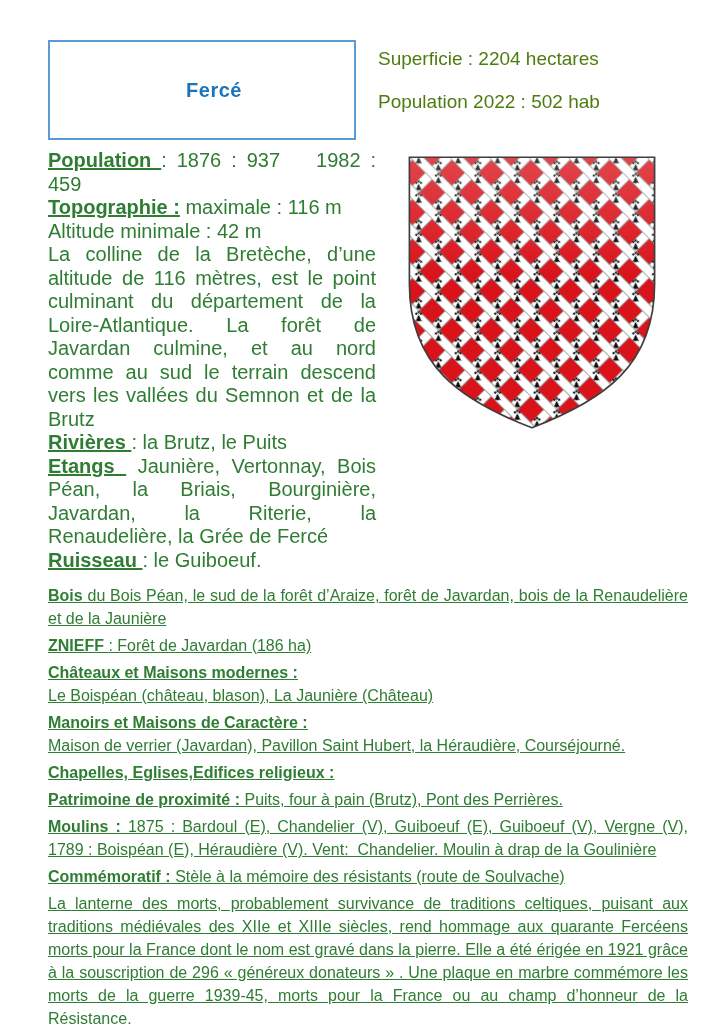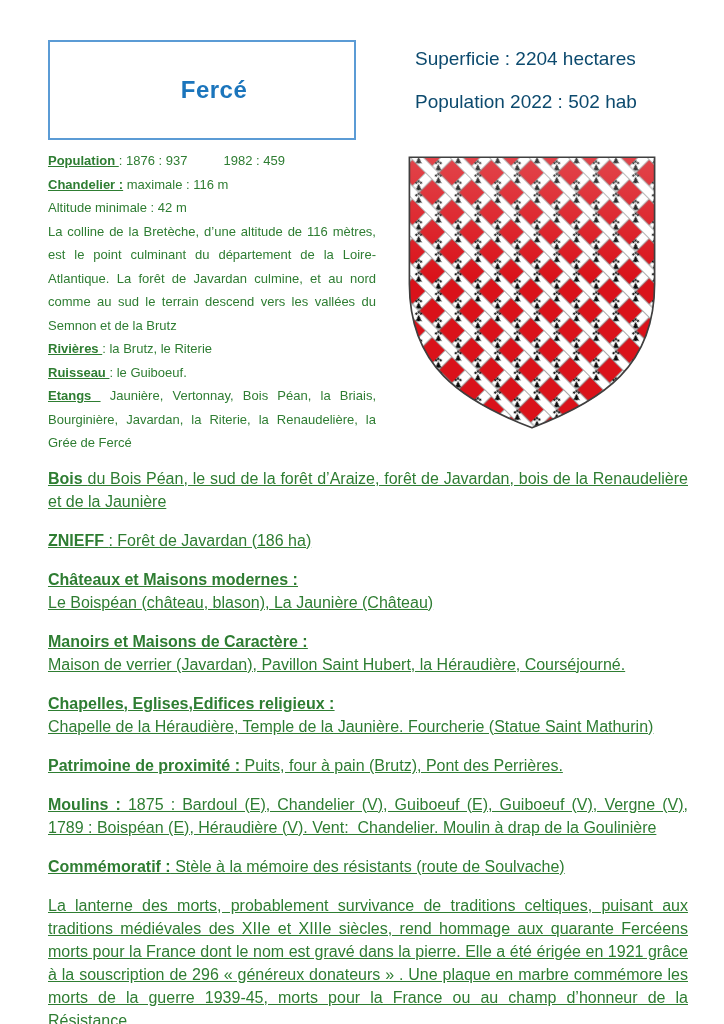--- a/index.html
+++ b/index.html
@@ -17,39 +17,39 @@
   
   .header { display: flex; align-items: flex-start; }
   .title-box {
     width: 308px; height: 100px;
     border: 2px solid #5b9bd5;
     display: flex; align-items: center; justify-content: center;
     box-sizing: border-box;
   }
   .title {
     color: #1b75bc;
-    font-size: 24px;
+    font-size: 20px;
     font-weight: bold;
     letter-spacing: 0.5px;
     margin-left: 24px;
   }
   .header-right {
-    margin-left: 59px;
+    margin-left: 22px;
     padding-top: 8px;
-    color: #0c4a6e;
+    color: #4d7c0f;
     font-size: 19px;
   }
   .header-right .line2 { margin-top: 21px; }
 
   
   .columns { display: flex; margin-top: 9px; }
   .left-col {
     width: 328px;
     color: #2e7d32;
-    font-size: 13px;
+    font-size: 20px;
     line-height: 23.5px;
     text-align: justify;
     hyphens: auto;
   }
   .left-col p { margin: 0; }
   .right-col {
     flex: 1;
     display: flex;
     justify-content: center;
     padding-top: 4px;
@@ -63,21 +63,21 @@
   
   .bottom {
     margin-top: 12px;
     color: #2e7d32;
     font-size: 16px;
     line-height: 23px;
     text-align: justify;
     hyphens: auto;
   }
   .bottom p { margin: 0; text-decoration: underline; }
-  .bottom p.sp { margin-top: 16px; }
+  .bottom p.sp { margin-top: 4px; }
 
   
   .shield-wrap { width: 254px; }
 </style>
 </head>
 <body>
 
 <div class="page">
 
   <div class="header">
@@ -86,26 +86,26 @@
     </div>
     <div class="header-right">
       <div class="line1">Superficie : 2204 hectares</div>
       <div class="line2">Population 2022 : 502 hab</div>
     </div>
   </div>
 
   <div class="columns">
     <div class="left-col">
       <p><span class="h">Population&nbsp;</span><span>: 1876 : 937</span><span class="popgap"></span><span>1982 : 459</span></p>
-      <p><span class="h">Chandelier :</span><span> maximale : 116 m</span></p>
+      <p><span class="h">Topographie :</span><span> maximale : 116 m</span></p>
       <p>Altitude minimale : 42 m</p>
       <p>La colline de la Bretèche, d’une altitude de 116 mètres, est le point culminant du département de la Loire-Atlantique. La forêt de Javardan culmine, et au nord comme au sud le terrain descend vers les vallées du Semnon et de la Brutz</p>
-      <p><span class="h">Rivières&nbsp;</span><span>: la Brutz, le Riterie</span></p>
+      <p><span class="h">Rivières&nbsp;</span><span>: la Brutz, le Puits</span></p>
+      <p><span class="h">Etangs&nbsp;</span><span>&nbsp;Jaunière, Vertonnay, Bois Péan, la Briais, Bourginière, Javardan, la Riterie, la Renaudelière, la Grée de Fercé</span></p>
       <p><span class="h">Ruisseau&nbsp;</span><span>: le Guiboeuf.</span></p>
-      <p><span class="h">Etangs&nbsp;</span><span>&nbsp;Jaunière, Vertonnay, Bois Péan, la Briais, Bourginière, Javardan, la Riterie, la Renaudelière, la Grée de Fercé</span></p>
     </div>
 
     <div class="right-col">
       <div class="shield-wrap">
         
         <svg viewBox="0 0 600 660" width="254" height="279" role="img">
           <defs>
             <g id="ermine" fill="#0a0a0a">
               <circle cx="-5.5" cy="-8" r="2.8"></circle>
               <circle cx="0" cy="-11.5" r="2.8"></circle>
@@ -145,21 +145,20 @@
   </div>
 
   <div class="bottom">
     <p><span class="h">Bois&nbsp;</span><span>du Bois Péan, le sud de la forêt d’Araize, forêt de Javardan, bois de la Renaudelière et de la Jaunière</span></p>
     <p class="sp"><span class="h">ZNIEFF&nbsp;</span><span>: Forêt de Javardan (186 ha)</span></p>
     <p class="sp"><span class="h">Châteaux et Maisons modernes :</span></p>
     <p>Le Boispéan (château, blason), La Jaunière (Château)</p>
     <p class="sp"><span class="h">Manoirs et Maisons de Caractère :</span></p>
     <p>Maison de verrier (Javardan), Pavillon Saint Hubert, la Héraudière, Courséjourné.</p>
     <p class="sp"><span class="h">Chapelles, Eglises,Edifices religieux :</span></p>
-    <p>Chapelle de la Héraudière, Temple de la Jaunière. Fourcherie (Statue Saint Mathurin)</p>
     <p class="sp"><span class="h">Patrimoine de proximité :</span><span> Puits, four à pain (Brutz), Pont des Perrières.</span></p>
     <p class="sp"><span class="h">Moulins :</span><span> 1875 : Bardoul (E), Chandelier (V), Guiboeuf (E), Guiboeuf (V), Vergne (V), 1789 : Boispéan (E), Héraudière (V). Vent:&nbsp; Chandelier. Moulin à drap de la Goulinière</span></p>
     <p class="sp"><span class="h">Commémoratif :</span><span> Stèle à la mémoire des résistants (route de Soulvache)</span></p>
     <p class="sp">La lanterne des morts, probablement survivance de traditions celtiques, puisant aux traditions médiévales des XIIe et XIIIe siècles, rend hommage aux quarante Fercéens morts pour la France dont le nom est gravé dans la pierre. Elle a été érigée en 1921 grâce à la souscription de 296 « généreux donateurs » . Une plaque en marbre commémore les morts de la guerre 1939-45, morts pour la France ou au champ d’honneur de la Résistance.</p>
 
   </div>
 
 </div>
 
 </body></html>

